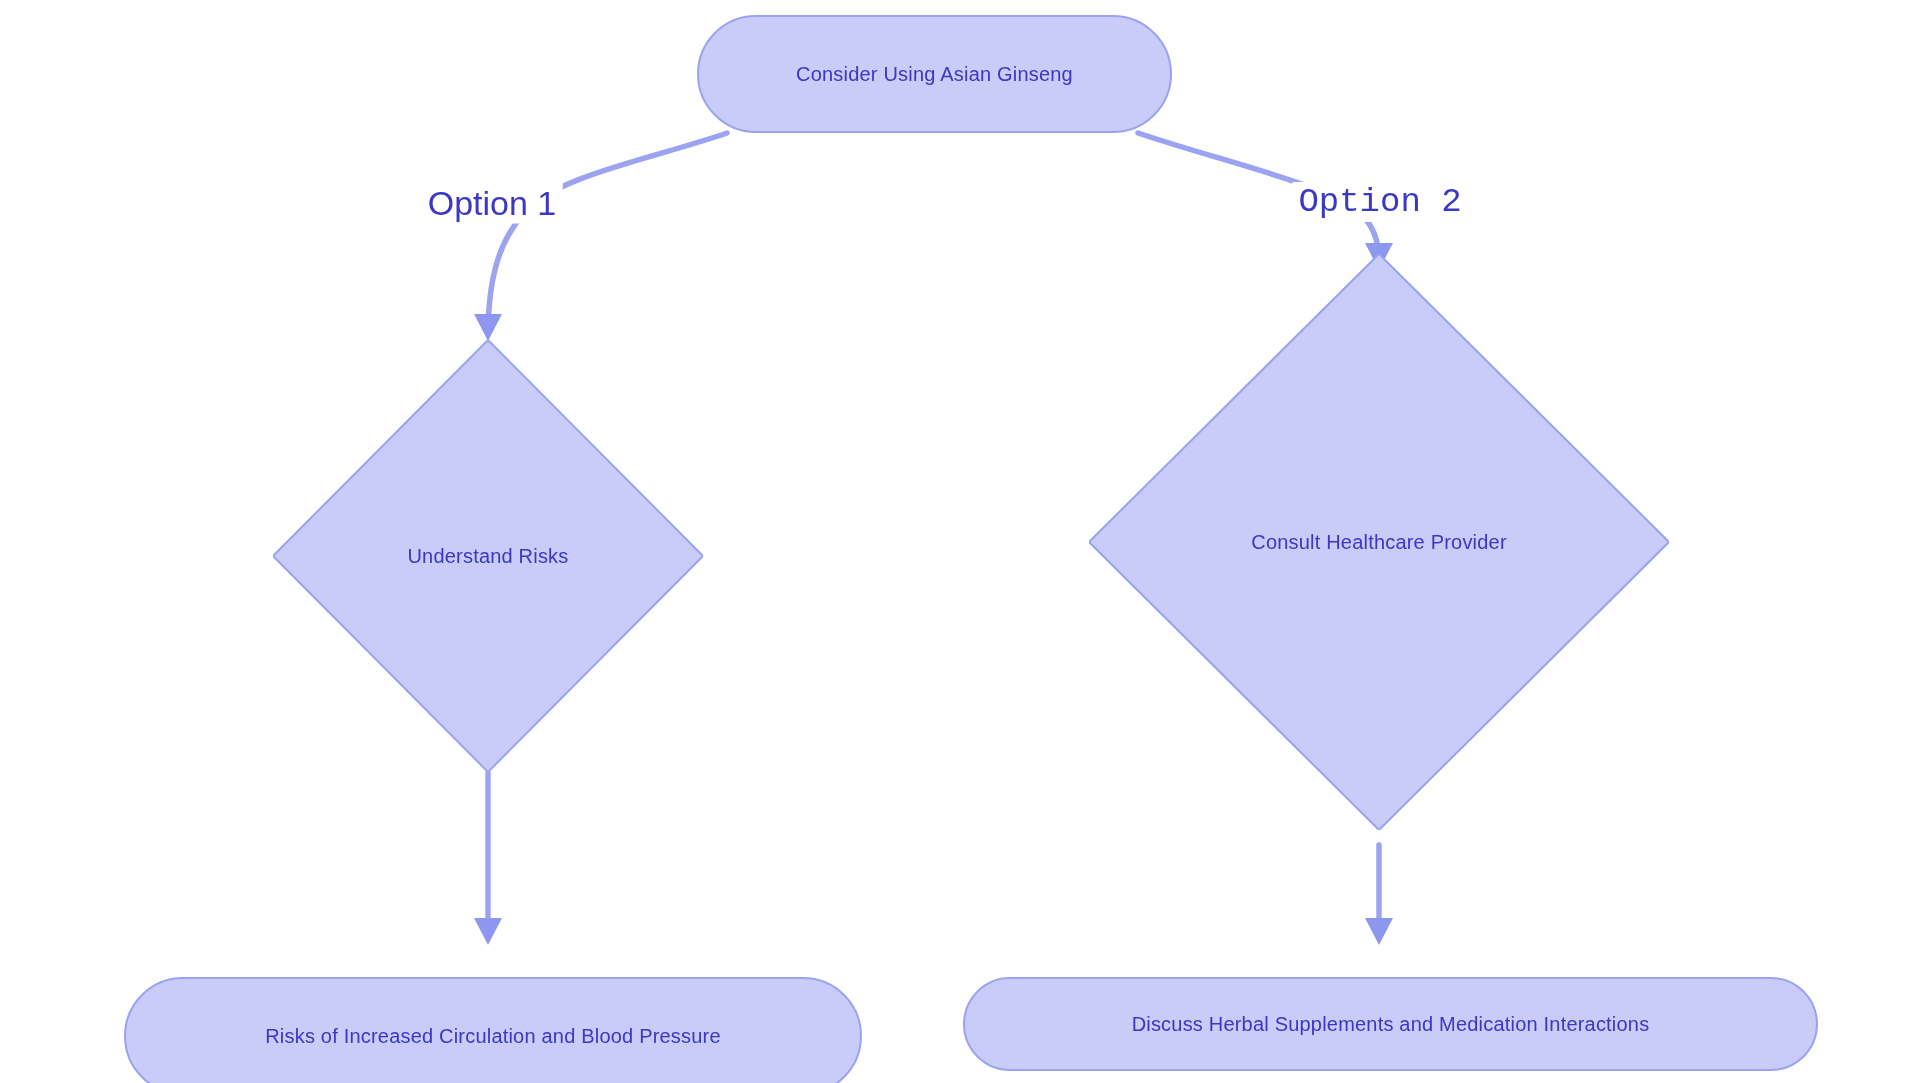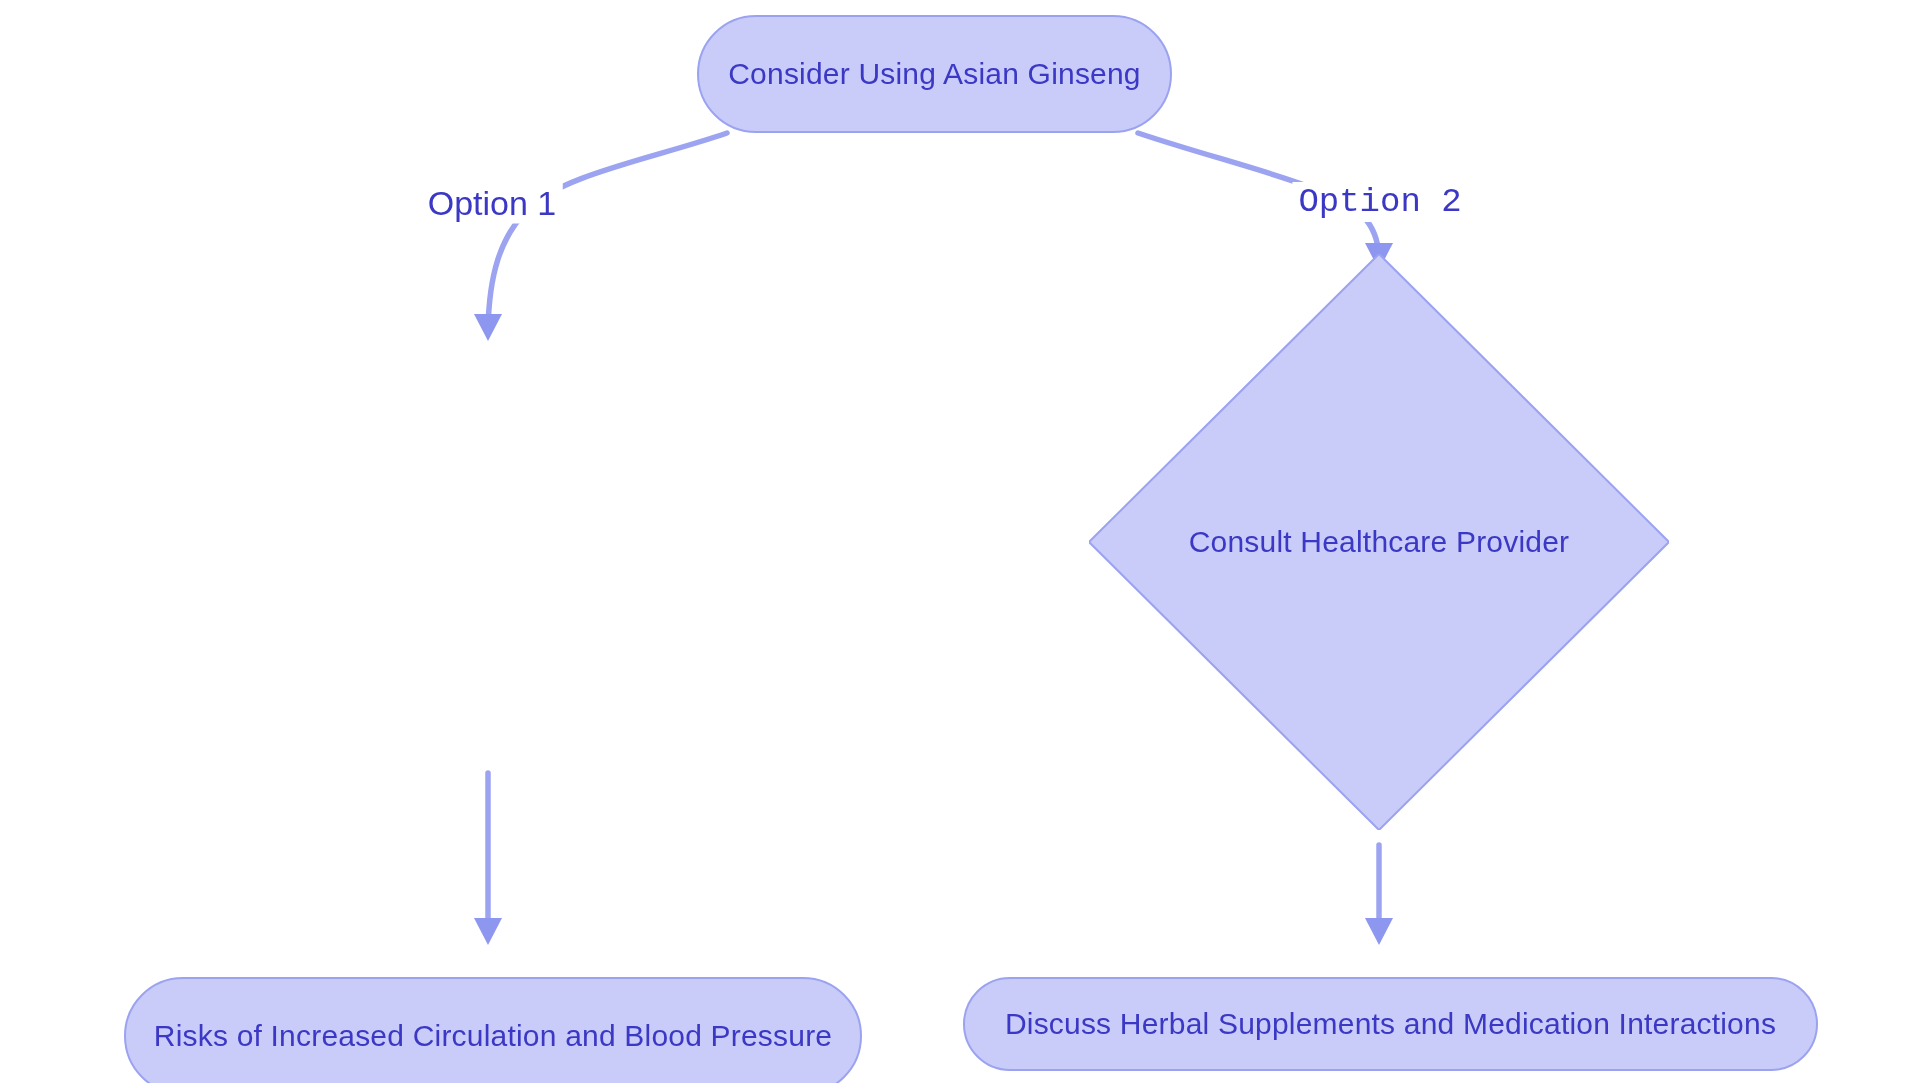--- a/index.html
+++ b/index.html
@@ -34,21 +34,21 @@
     stroke: none;
   }
   .node {
     position: absolute;
     z-index: 2;
     display: flex;
     align-items: center;
     justify-content: center;
     text-align: center;
     color: var(--node-text, #3a38c4);
-    font-size: 30px;
+    font-size: 20px;
     letter-spacing: 0.2px;
   }
   .stadium {
     background: var(--node-fill, #c9cbf8);
     border: 2px solid var(--node-border, #9ba3f1);
     border-radius: 60px;
     box-sizing: border-box;
   }
   .diamond {
     background: transparent;
@@ -104,20 +104,26 @@
     <polygon class="arrow" points="474,918 502,918 488,945"></polygon>
 
     <path class="edge" d="M 1379 845 L 1379 918"></path>
     <polygon class="arrow" points="1365,918 1393,918 1379,945"></polygon>
   </svg>
 
   <div class="node stadium" id="n-start">
     <span>Consider Using Asian Ginseng</span>
   </div>
 
+  <div class="node diamond" id="n-risks">
+    <svg viewBox="0 0 100 100" preserveAspectRatio="none">
+      <polygon points="50,0 100,50 50,100 0,50" vector-effect="non-scaling-stroke"></polygon>
+    </svg>
+    <span class="dlabel">Understand Risks</span>
+  </div>
 
   <div class="node diamond" id="n-consult">
     <svg viewBox="0 0 100 100" preserveAspectRatio="none">
       <polygon points="50,0 100,50 50,100 0,50" vector-effect="non-scaling-stroke"></polygon>
     </svg>
     <span class="dlabel">Consult Healthcare Provider</span>
   </div>
 
   <div class="node stadium" id="n-risksout">
     <span>Risks of Increased Circulation and Blood Pressure</span>

